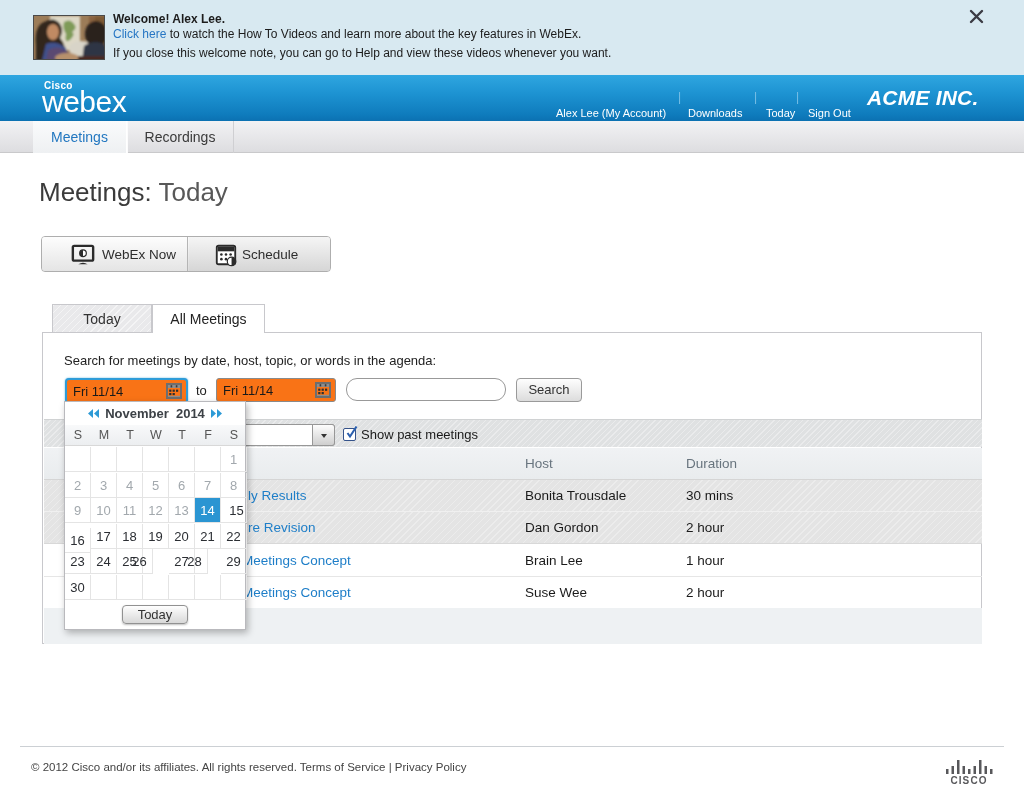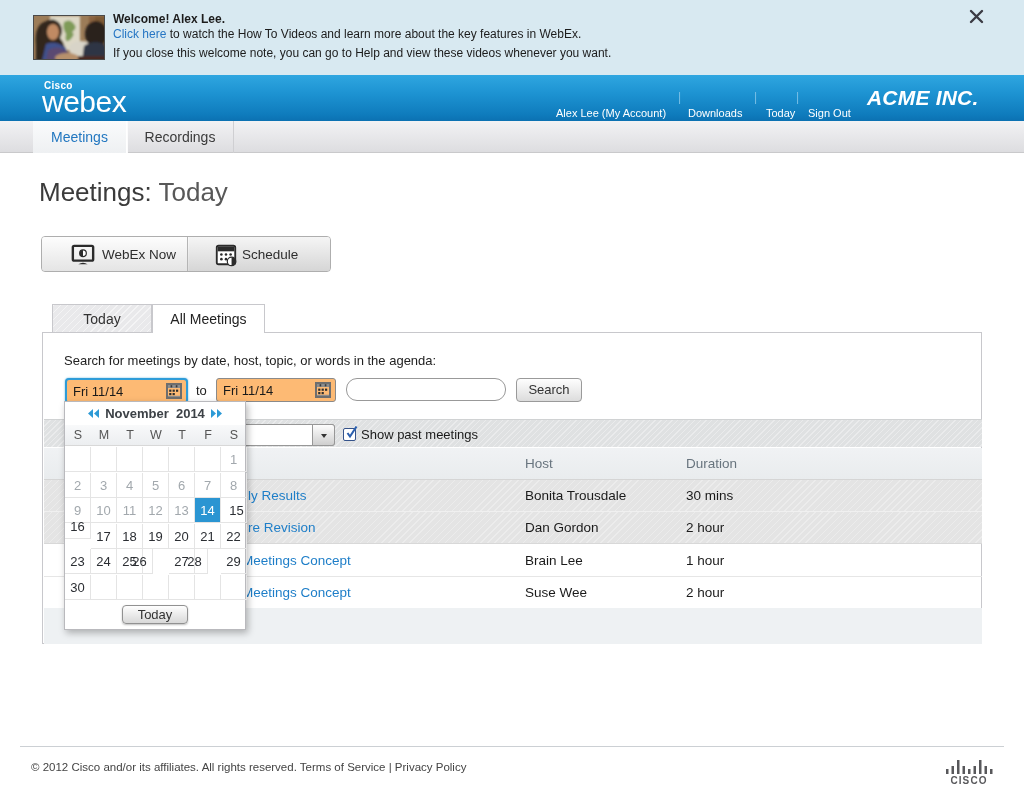--- a/index.html
+++ b/index.html
@@ -52,21 +52,21 @@
   background:#e9e9eb; background-image:repeating-linear-gradient(135deg, rgba(255,255,255,0.5) 0 1px, transparent 1px 5px); border:1px solid #c8c8cc; border-bottom:none;
   font-size:14px; color:#333; text-align:center; line-height:28px; }
 #tab2-all { position:absolute; left:152px; top:304px; width:113px; height:29px;
   background:#fff; border:1px solid #c8c8cc; border-bottom:none;
   font-size:14px; color:#222; text-align:center; line-height:28px; z-index:2; }
 
 
 #panel { position:absolute; left:42px; top:332px; width:940px; height:312px;
   background:#fff; border:1px solid #c8c8cc; }
 #searchlabel { position:absolute; left:21px; top:20px; font-size:13px; color:#222; }
-.dateinput { position:absolute; top:45px; width:120px; height:24px; border:1px solid #8a8a8a; border-radius:3px; background:#fdba74; font-size:13px; color:#1a1a1a; padding:4px 22px 0 6px; }
+.dateinput { position:absolute; top:45px; width:120px; height:24px; border:1px solid #8a8a8a; border-radius:3px; background:#f97316; font-size:13px; color:#1a1a1a; padding:4px 22px 0 6px; }
 #date1 { left:22px; border:2px solid #2e9cd8; border-radius:4px; box-shadow:0 0 2px rgba(60,160,215,0.8); width:123px; height:26px; }
 #date2 { left:173px; }
 #toword { position:absolute; left:153px; top:50px; font-size:13px; color:#222; }
 #txtinput { position:absolute; left:303px; top:45px; width:160px; height:23px; border:1px solid #999; border-radius:11px; background:#fff; }
 #searchbtn { position:absolute; left:473px; top:45px; width:66px; height:24px;
   border:1px solid #9a9a9a; border-radius:4px; background:linear-gradient(#fefefe, #dcdcdc);
   font-size:13px; color:#333; text-align:center; line-height:22px; }
 
 
 #filterbar { position:absolute; left:1px; top:86px; width:938px; height:28px;
@@ -314,21 +314,21 @@
       <div class="cell past" style="left: 104px; top: 25.5px;">6</div>
       <div class="cell past" style="left: 130px; top: 25.5px;">7</div>
       <div class="cell past" style="left: 156px; top: 25.5px;">8</div>
       <div class="cell past" style="left: 0px; top: 51px;">9</div>
       <div class="cell past" style="left: 26px; top: 51px;">10</div>
       <div class="cell past" style="left: 52px; top: 51px;">11</div>
       <div class="cell past" style="left: 78px; top: 51px;">12</div>
       <div class="cell past" style="left: 104px; top: 51px;">13</div>
       <div class="cell sel" style="left: 130px; top: 51px;">14</div>
       <div class="cell cur" style="left: 156px; top: 51px; padding-left: 6px;">15</div>
-      <div class="cell cur" style="left: 0px; top: 67px;">16</div>
+      <div class="cell cur" style="left: 0px; top: 81px;">16</div>
       <div class="cell cur" style="left: 26px; top: 76.5px;">17</div>
       <div class="cell cur" style="left: 52px; top: 76.5px;">18</div>
       <div class="cell cur" style="left: 78px; top: 76.5px;">19</div>
       <div class="cell cur" style="left: 104px; top: 76.5px;">20</div>
       <div class="cell cur" style="left: 130px; top: 76.5px;">21</div>
       <div class="cell cur" style="left: 156px; top: 76.5px;">22</div>
       <div class="cell cur" style="left: 0px; top: 102px;">23</div>
       <div class="cell cur" style="left: 26px; top: 102px;">24</div>
       <div class="cell cur" style="left: 52px; top: 102px;">25</div>
       <div class="cell cur" style="left: 62px; top: 102px;">26</div>

